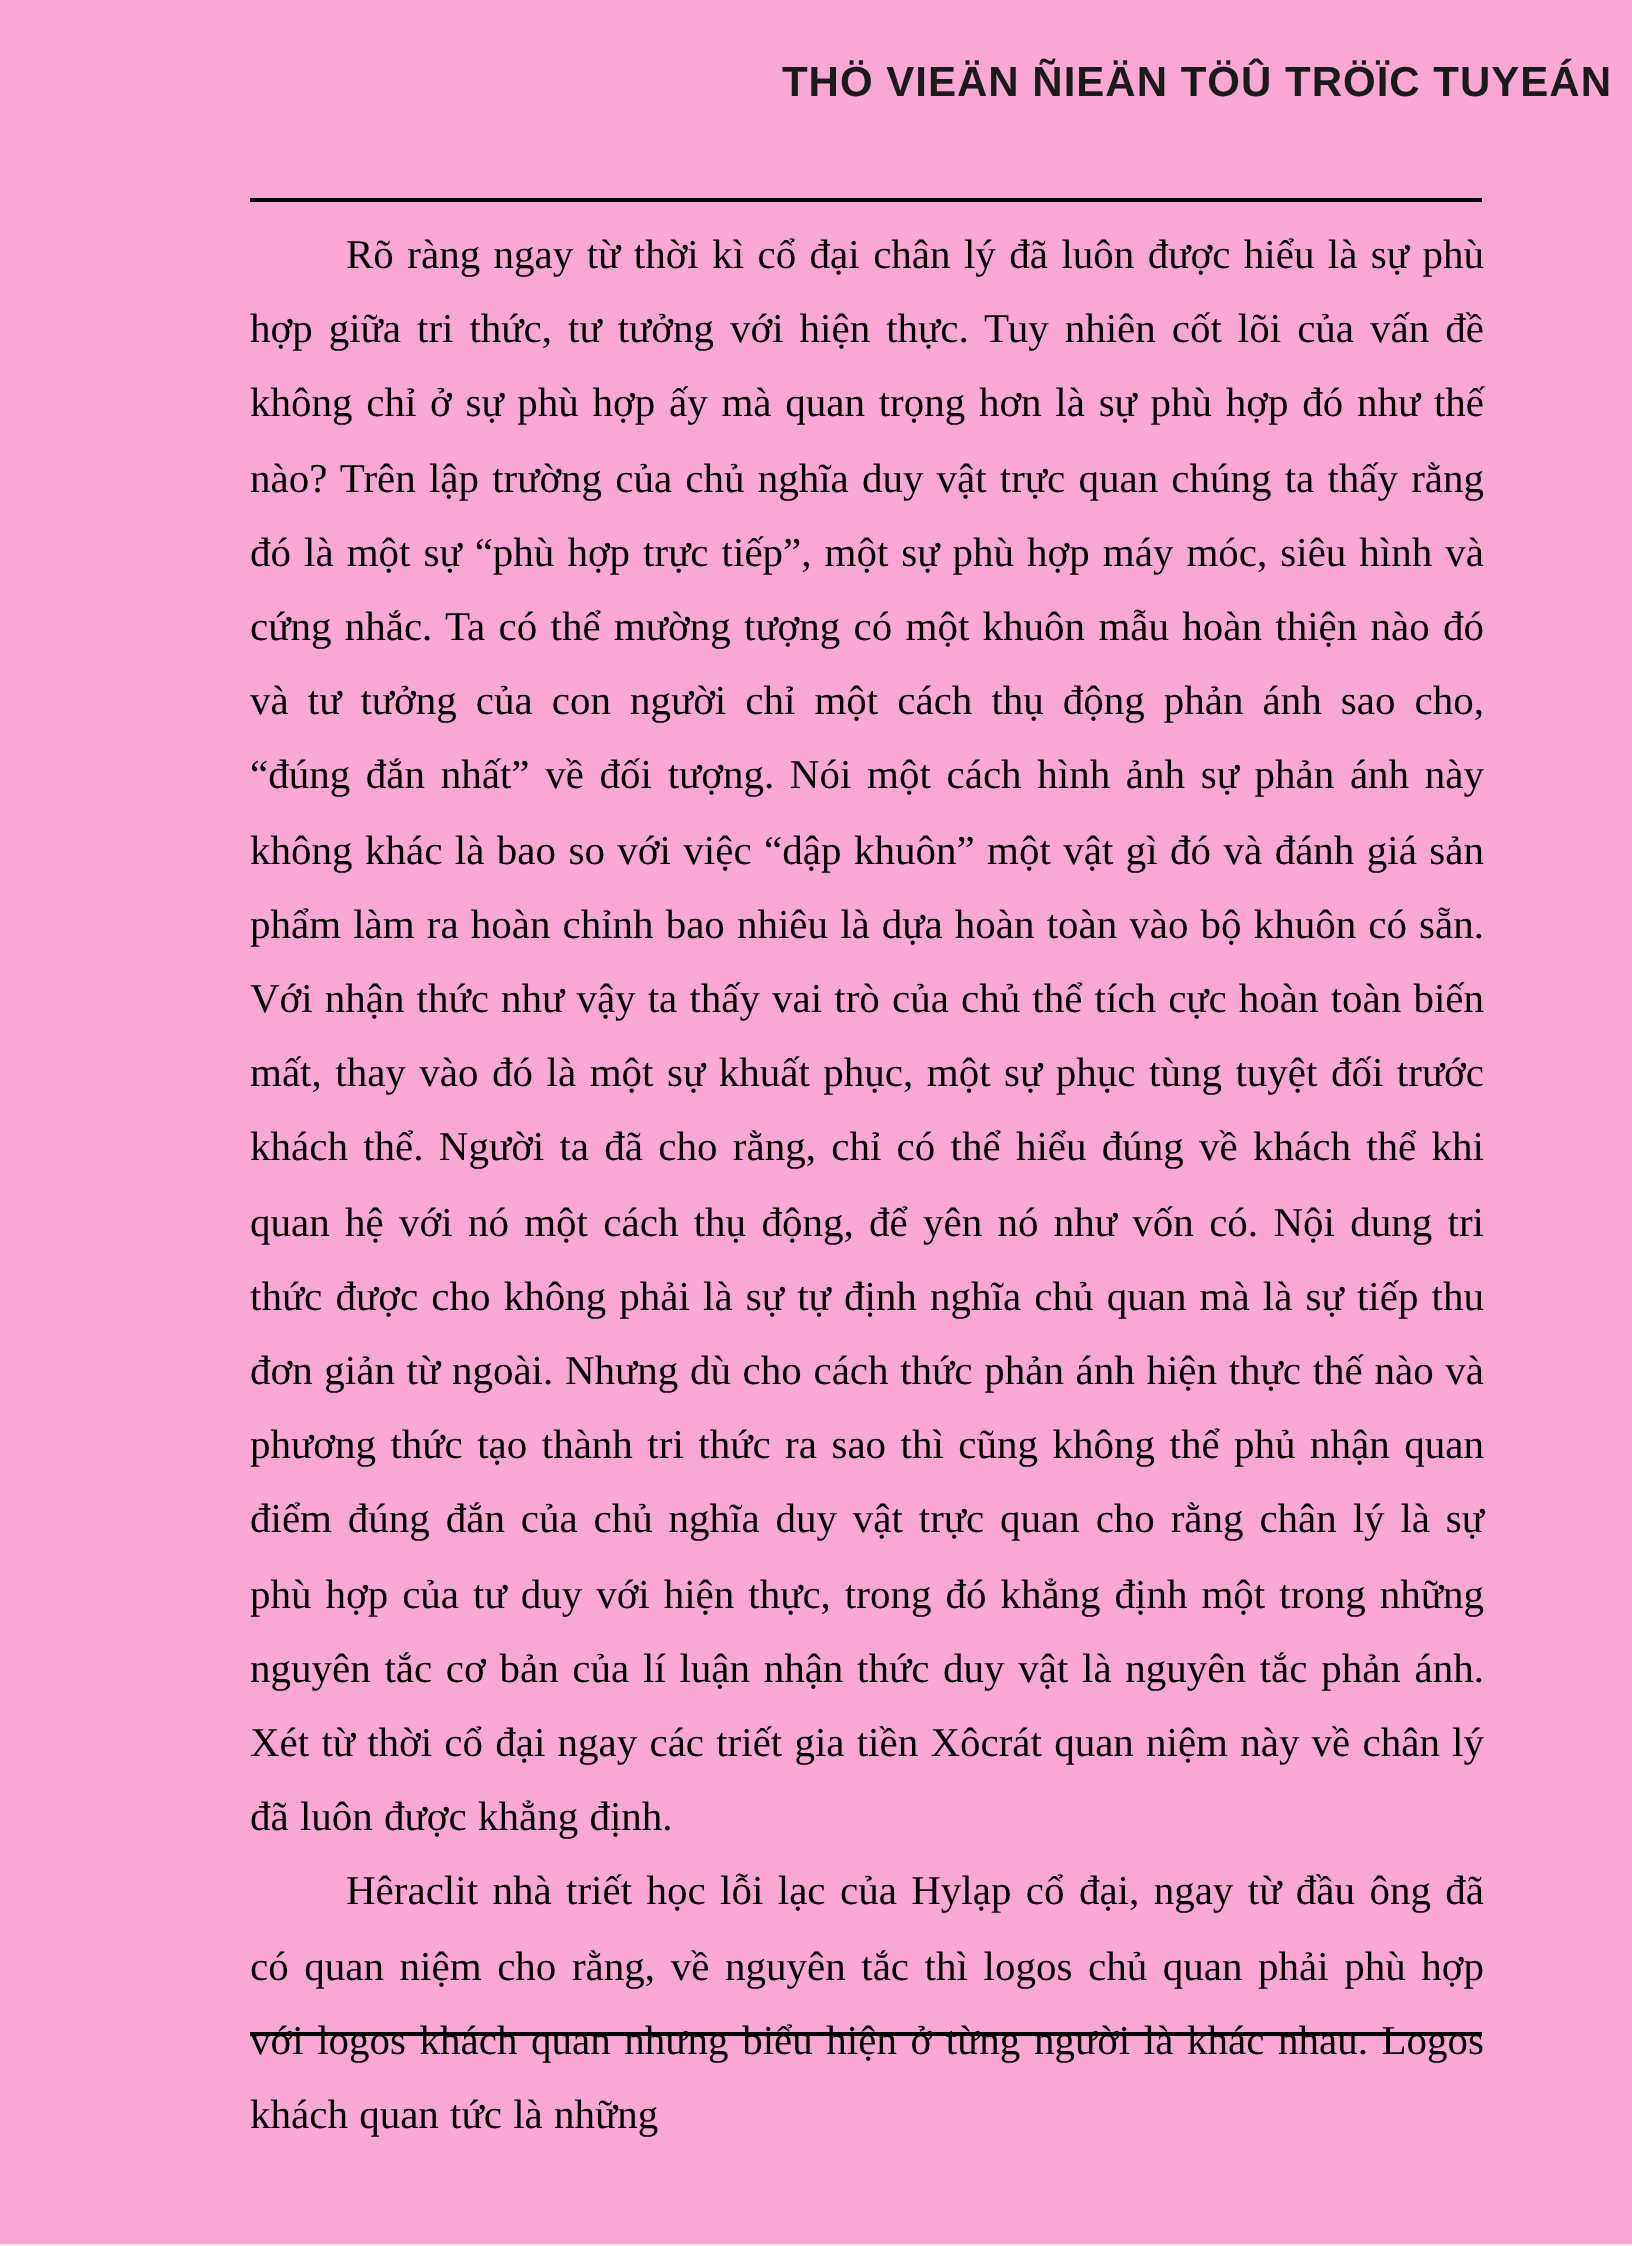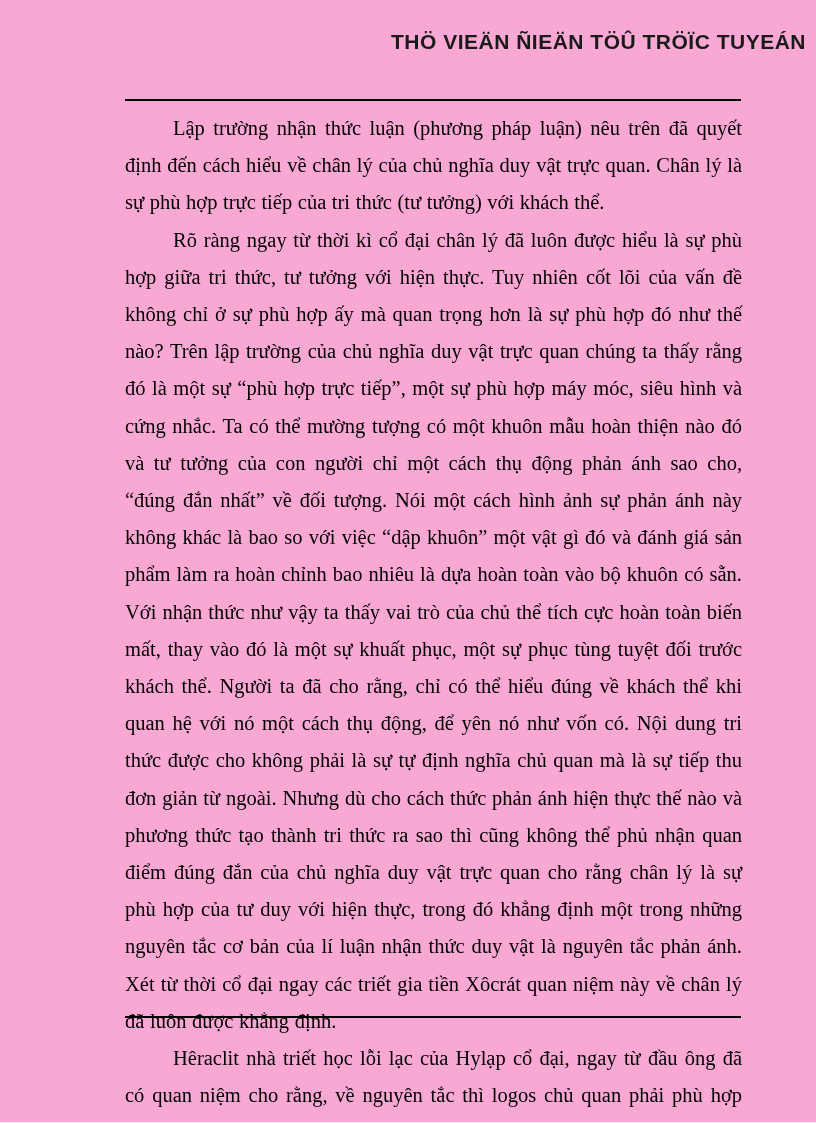--- a/index.html
+++ b/index.html
@@ -58,20 +58,19 @@
 </head>
 <body>
 
 <div class="page">
 
   <div class="doc-header">THÖ VIEÄN ÑIEÄN TÖÛ TRÖÏC TUYEÁN</div>
 
   <div class="rule rule-top"></div>
 
   <div class="content">
-    <p>Lập trường nhận thức luận (phương pháp luận) nêu trên đã quyết định đến cách hiểu về chân lý của chủ nghĩa duy vật trực quan. Chân lý là sự phù hợp trực tiếp của tri thức (tư tưởng) với khách thể.</p>
     <p>Rõ ràng ngay từ thời kì cổ đại chân lý đã luôn được hiểu là sự phù hợp giữa tri thức, tư tưởng với hiện thực. Tuy nhiên cốt lõi của vấn đề không chỉ ở sự phù hợp ấy mà quan trọng hơn là sự phù hợp đó như thế nào? Trên lập trường của chủ nghĩa duy vật trực quan chúng ta thấy rằng đó là một sự “phù hợp trực tiếp”,  một sự phù hợp máy móc, siêu hình và cứng nhắc. Ta có thể mường tượng có một khuôn mẫu hoàn thiện nào đó và tư tưởng của con người chỉ một cách thụ động phản ánh sao cho, “đúng đắn nhất” về đối tượng. Nói một cách hình ảnh sự phản ánh này không khác là bao so với việc “dập khuôn” một vật gì đó và đánh giá sản phẩm làm ra hoàn chỉnh bao nhiêu là dựa hoàn toàn vào bộ khuôn có sẵn. Với nhận thức như vậy ta thấy vai trò của chủ thể tích cực hoàn toàn biến mất, thay vào đó là một sự khuất phục, một sự phục tùng tuyệt đối trước khách thể. Người ta đã cho rằng, chỉ có thể hiểu đúng về khách thể khi quan hệ với nó một cách thụ động, để yên nó như vốn có. Nội dung tri thức được cho không phải là sự tự định nghĩa chủ quan mà là sự tiếp thu đơn giản từ ngoài. Nhưng dù cho cách thức phản ánh hiện thực thế nào và phương thức tạo thành tri thức ra sao thì cũng không thể phủ nhận quan điểm đúng đắn của chủ nghĩa duy vật trực quan cho rằng chân lý là sự phù hợp của tư duy với hiện thực, trong đó khẳng định một trong những nguyên tắc cơ bản của lí luận nhận thức duy vật là nguyên tắc phản ánh. Xét từ thời cổ đại ngay các triết gia tiền Xôcrát quan niệm này về chân lý đã luôn được khẳng định.</p>
     <p>Hêraclit nhà triết học lỗi lạc của Hylạp cổ đại, ngay từ đầu ông đã có quan niệm cho rằng, về nguyên tắc thì logos chủ quan phải phù hợp với logos khách quan nhưng biểu hiện ở từng người là khác nhau. Logos khách quan tức là những</p>
   </div>
 
   <div class="rule rule-bottom"></div>
 
 </div>
 
 </body></html>

